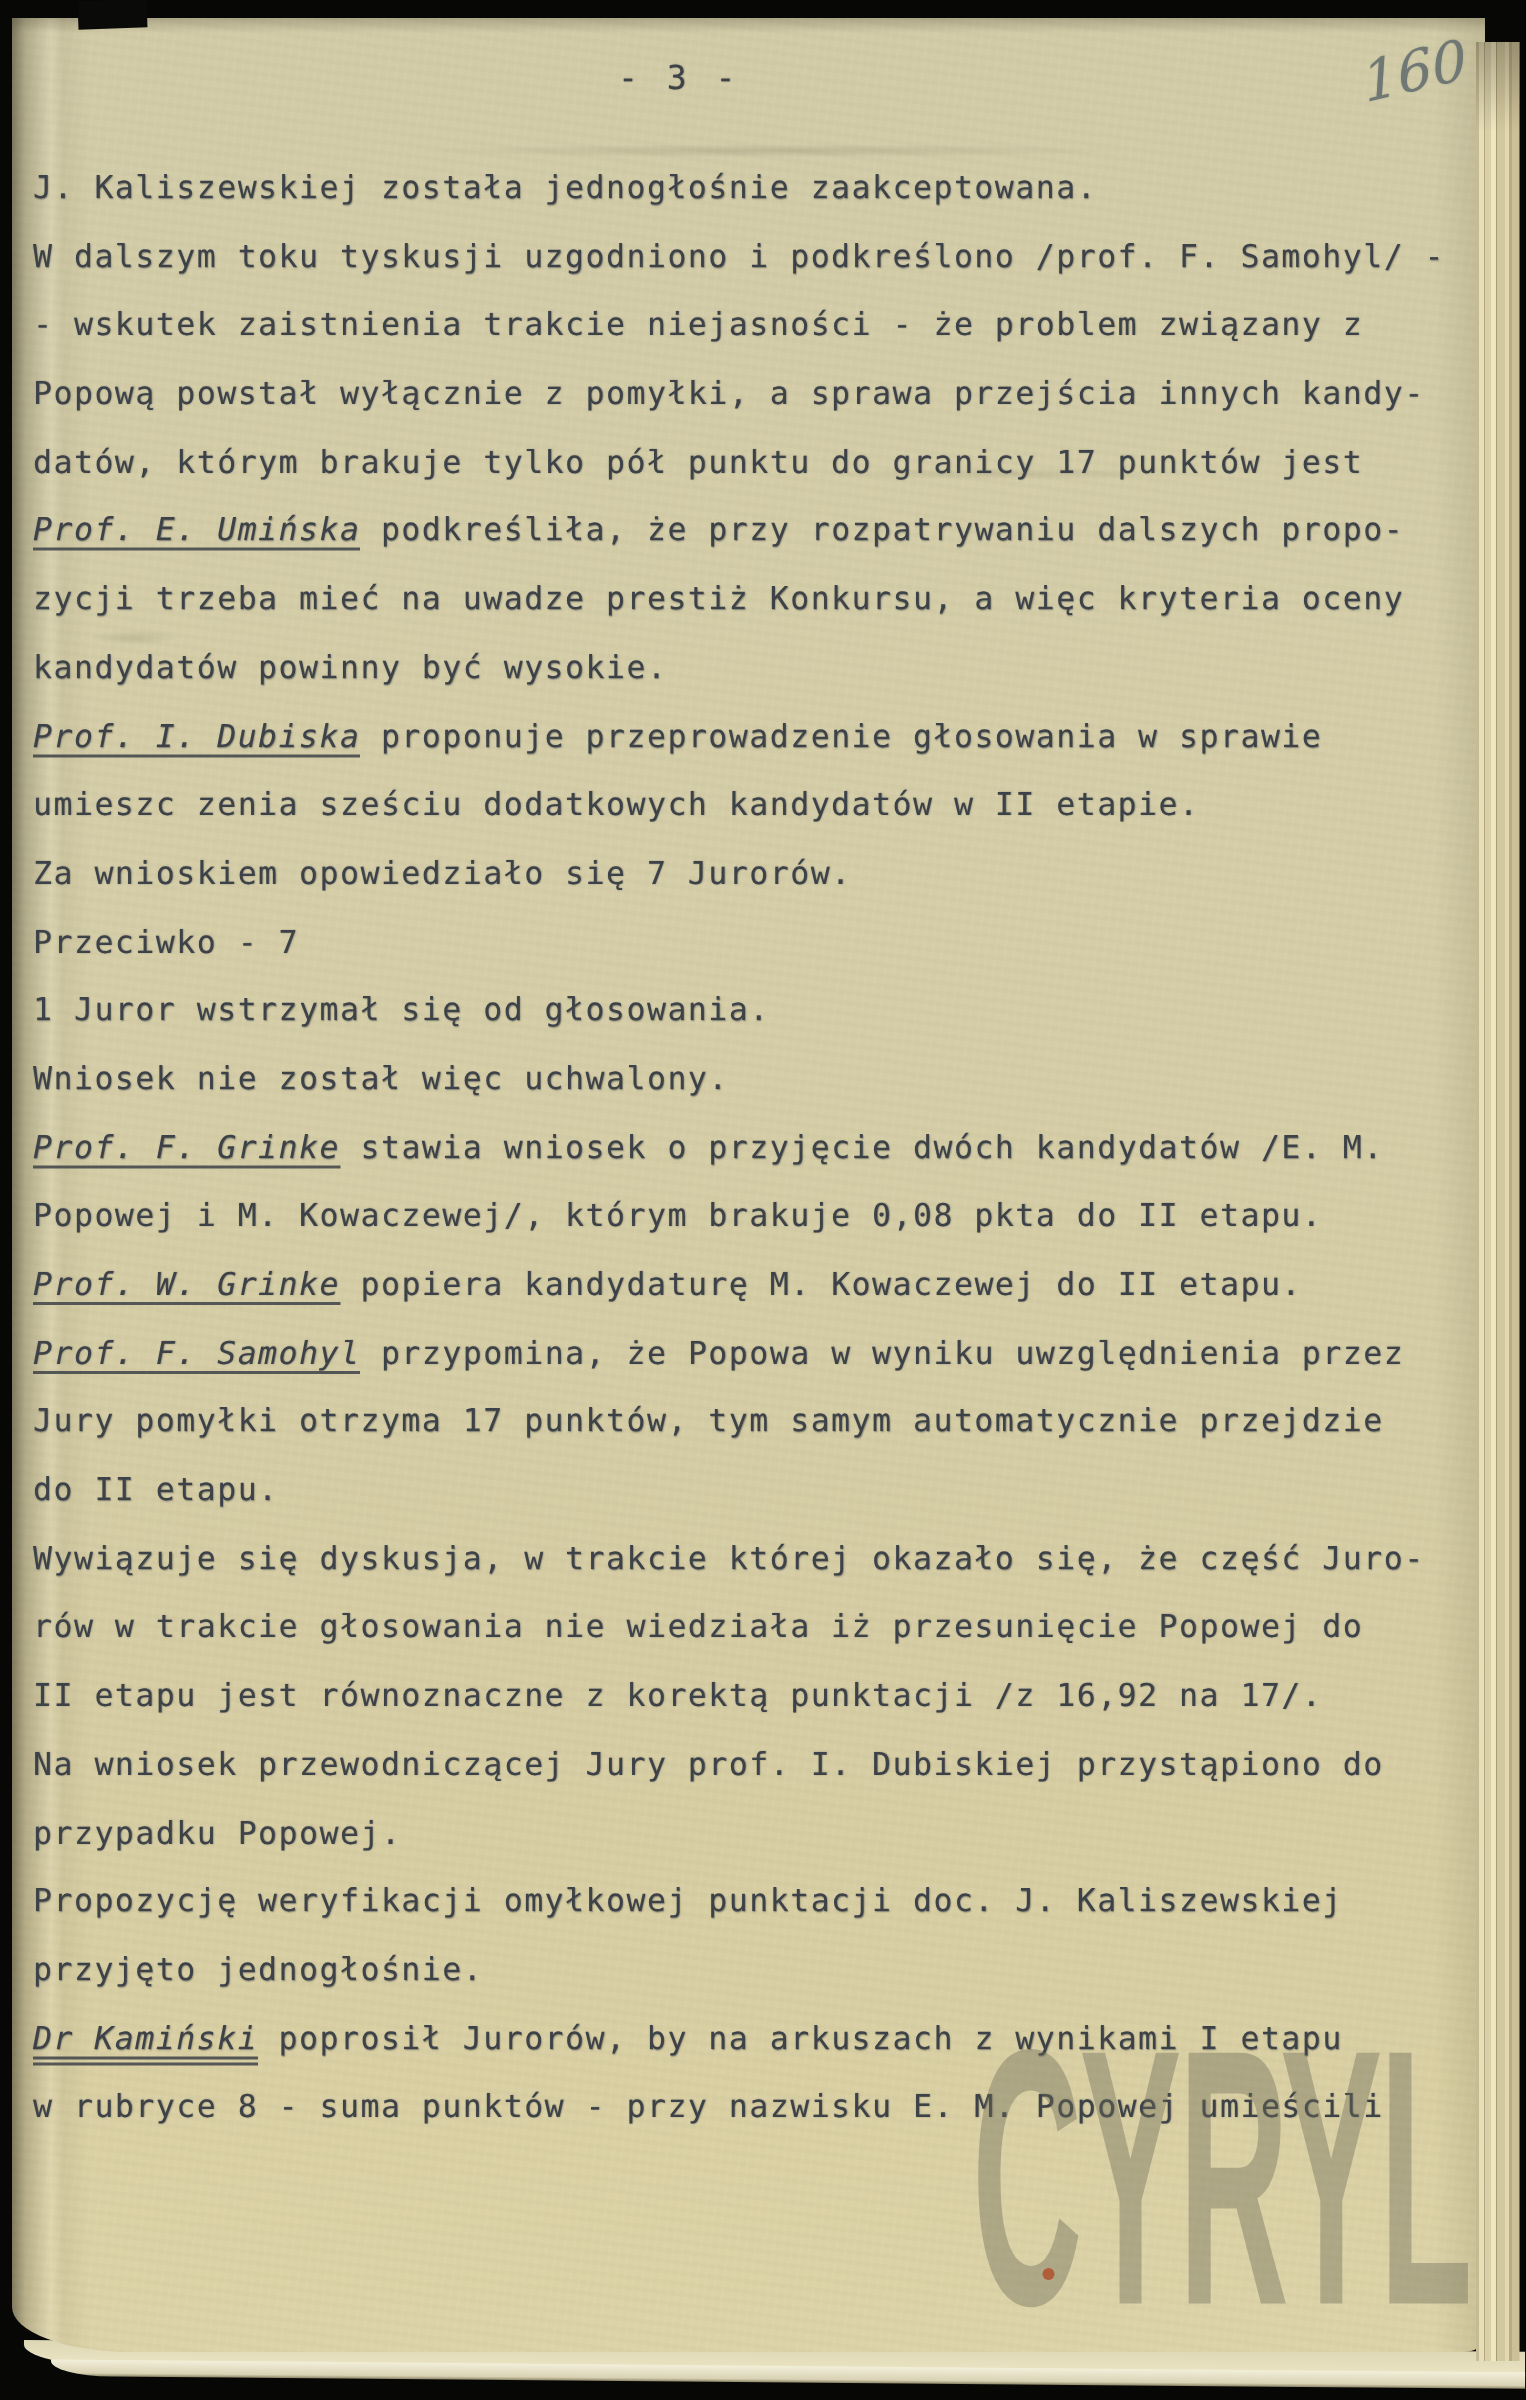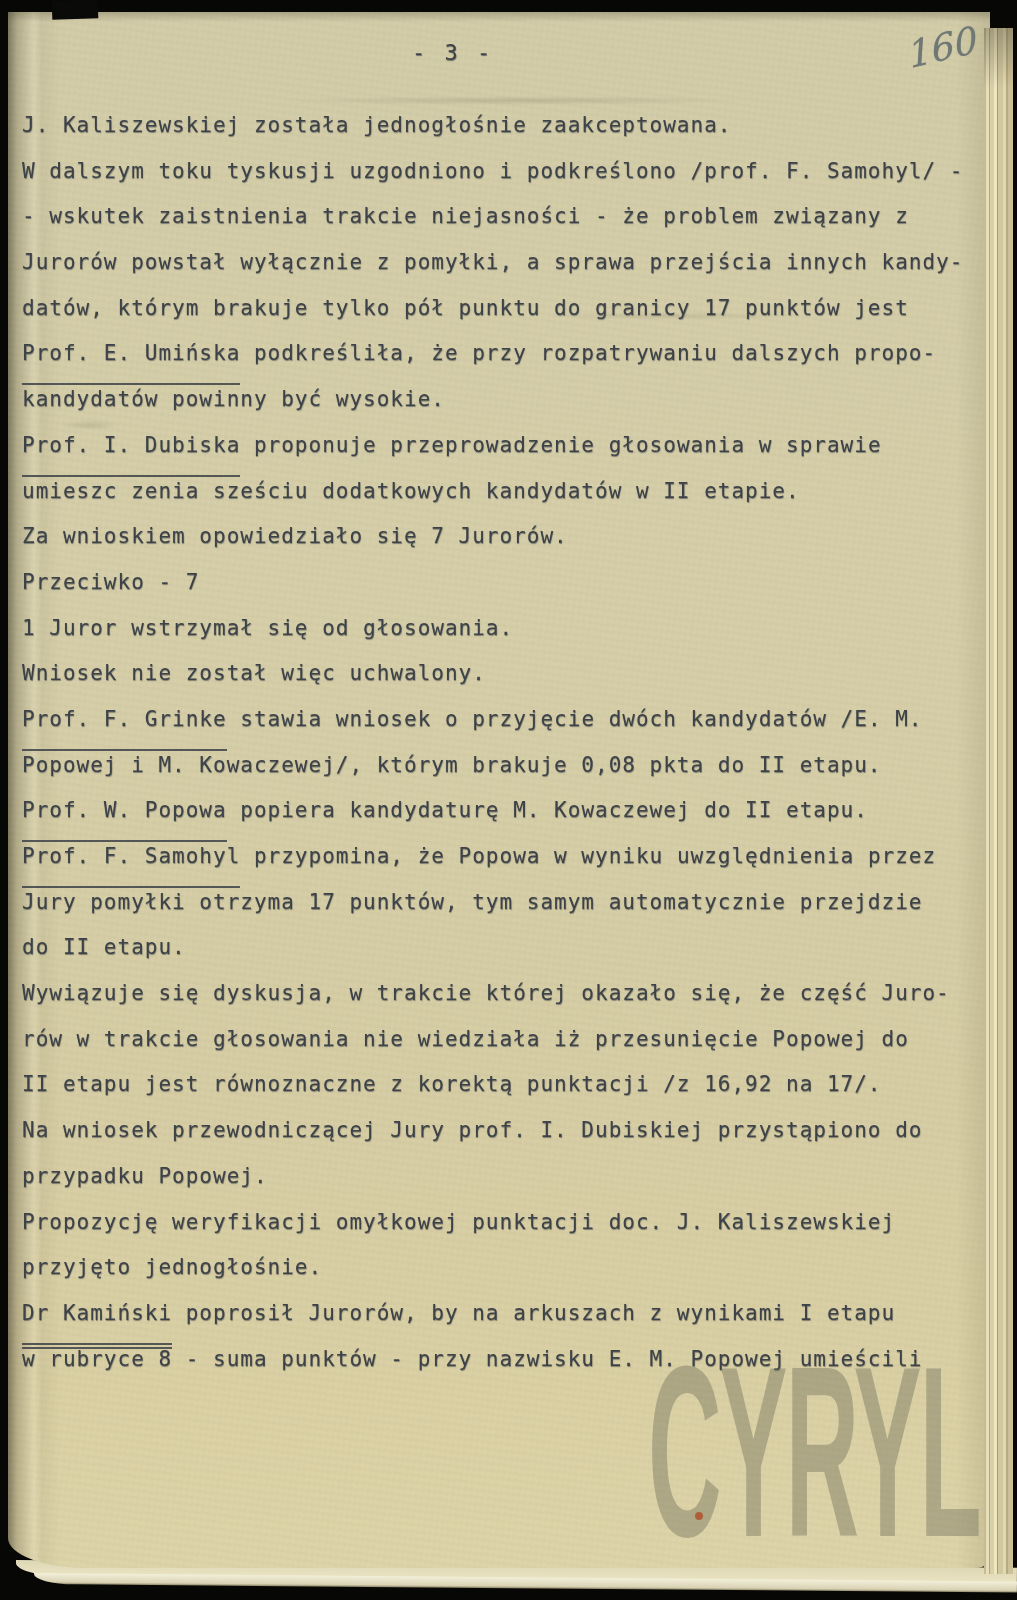--- a/index.html
+++ b/index.html
@@ -50,21 +50,21 @@
     font-size:22px;letter-spacing:3px;color:var(--ink,#3d4248);
     text-shadow:0.4px 0.6px 1px rgba(52,56,62,0.65);
   }
   .textblock{
     position:absolute;left:22px;top:103px;width:950px;z-index:6;
     font-size:21px;line-height:45.7px;letter-spacing:1.0px;
     color:var(--ink,#3d4248);
     text-shadow:0.4px 0.6px 1px rgba(52,56,62,0.55);
   }
   .line{white-space:nowrap;height:45.7px;}
-  .u{border-bottom:2px solid rgba(61,66,72,0.85);padding-bottom:18px;}
+  .u{border-bottom:2px solid rgba(61,66,72,0.85);padding-bottom:0;font-style:italic;}
   .u2{border-bottom:6px double rgba(61,66,72,0.85);}
   
   .folio{
     position:absolute;left:908px;top:26px;z-index:6;
     font-family:"DejaVu Serif", serif;font-style:italic;
     font-size:37px;color:var(--handwriting,#6f7874);
     transform:rotate(-13deg) skewX(-6deg);
     text-shadow:0 0 1px rgba(111,120,116,0.6);
   }
   
@@ -96,33 +96,34 @@
   <div class="smudge s2"></div>
   <div class="smudge s3"></div>
 
   <div class="pageno">- 3 -</div>
   <div class="folio">160</div>
 
   <div class="textblock">
       <div class="line">J. Kaliszewskiej została jednogłośnie zaakceptowana.</div>
       <div class="line">W dalszym toku tyskusji uzgodniono i podkreślono /prof. F. Samohyl/ -</div>
       <div class="line">- wskutek zaistnienia trakcie niejasności - że problem związany z</div>
-      <div class="line">Jurorów powstał wyłącznie z pomyłki, a sprawa przejścia innych kandy-</div>
+      <div class="line">Popową powstał wyłącznie z pomyłki, a sprawa przejścia innych kandy-</div>
       <div class="line">datów, którym brakuje tylko pół punktu do granicy 17 punktów jest</div>
       <div class="line"><span class="u">Prof. E. Umińska</span> podkreśliła, że przy rozpatrywaniu dalszych propo-</div>
+      <div class="line">zycji trzeba mieć na uwadze prestiż Konkursu, a więc kryteria oceny</div>
       <div class="line">kandydatów powinny być wysokie.</div>
       <div class="line"><span class="u">Prof. I. Dubiska</span> proponuje przeprowadzenie głosowania w sprawie</div>
       <div class="line">umieszc zenia sześciu dodatkowych kandydatów w II etapie.</div>
       <div class="line">Za wnioskiem opowiedziało się 7 Jurorów.</div>
       <div class="line">Przeciwko - 7</div>
       <div class="line">1 Juror wstrzymał się od głosowania.</div>
       <div class="line">Wniosek nie został więc uchwalony.</div>
       <div class="line"><span class="u">Prof. F. Grinke</span> stawia wniosek o przyjęcie dwóch kandydatów /E. M.</div>
       <div class="line">Popowej i M. Kowaczewej/, którym brakuje 0,08 pkta do II etapu.</div>
-      <div class="line"><span class="u">Prof. W. Popowa</span> popiera kandydaturę M. Kowaczewej do II etapu.</div>
+      <div class="line"><span class="u">Prof. W. Grinke</span> popiera kandydaturę M. Kowaczewej do II etapu.</div>
       <div class="line"><span class="u">Prof. F. Samohyl</span> przypomina, że Popowa w wyniku uwzględnienia przez</div>
       <div class="line">Jury pomyłki otrzyma 17 punktów, tym samym automatycznie przejdzie</div>
       <div class="line">do II etapu.</div>
       <div class="line">Wywiązuje się dyskusja, w trakcie której okazało się, że część Juro-</div>
       <div class="line">rów w trakcie głosowania nie wiedziała iż przesunięcie Popowej do</div>
       <div class="line">II etapu jest równoznaczne z korektą punktacji /z 16,92 na 17/.</div>
       <div class="line">Na wniosek przewodniczącej Jury prof. I. Dubiskiej przystąpiono do</div>
       <div class="line">przypadku Popowej.</div>
       <div class="line">Propozycję weryfikacji omyłkowej punktacji doc. J. Kaliszewskiej</div>
       <div class="line">przyjęto jednogłośnie.</div>

